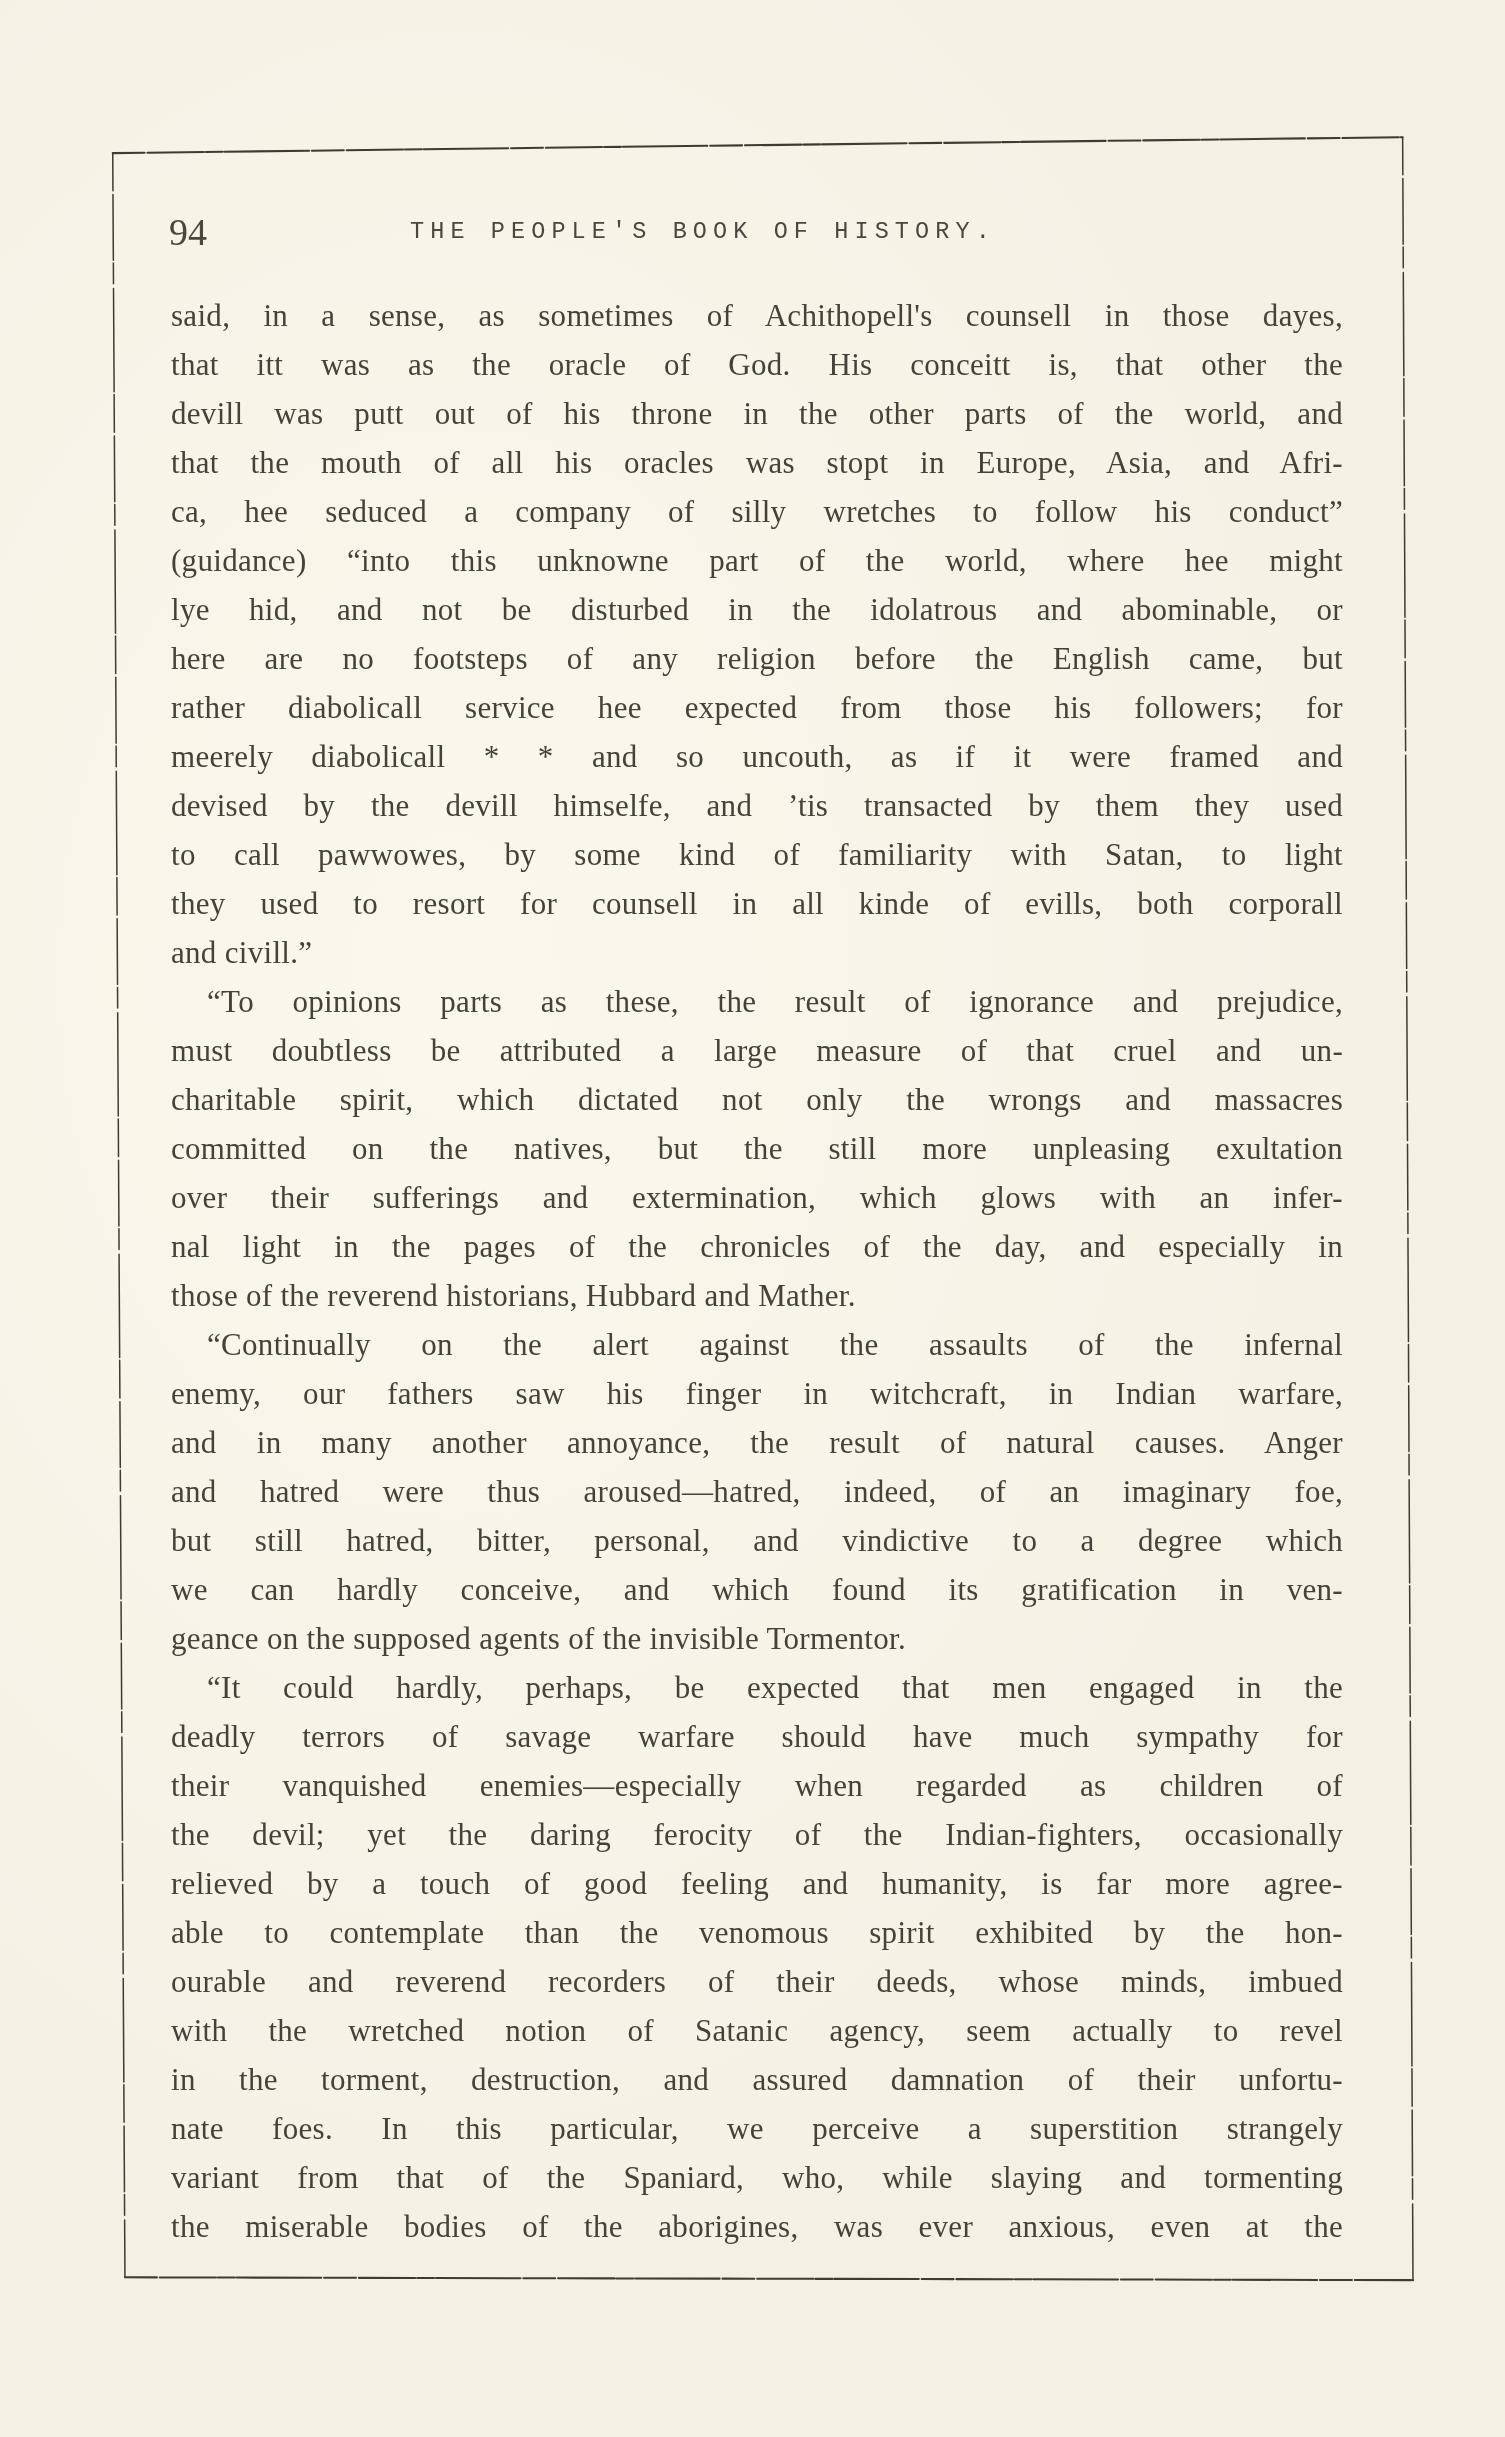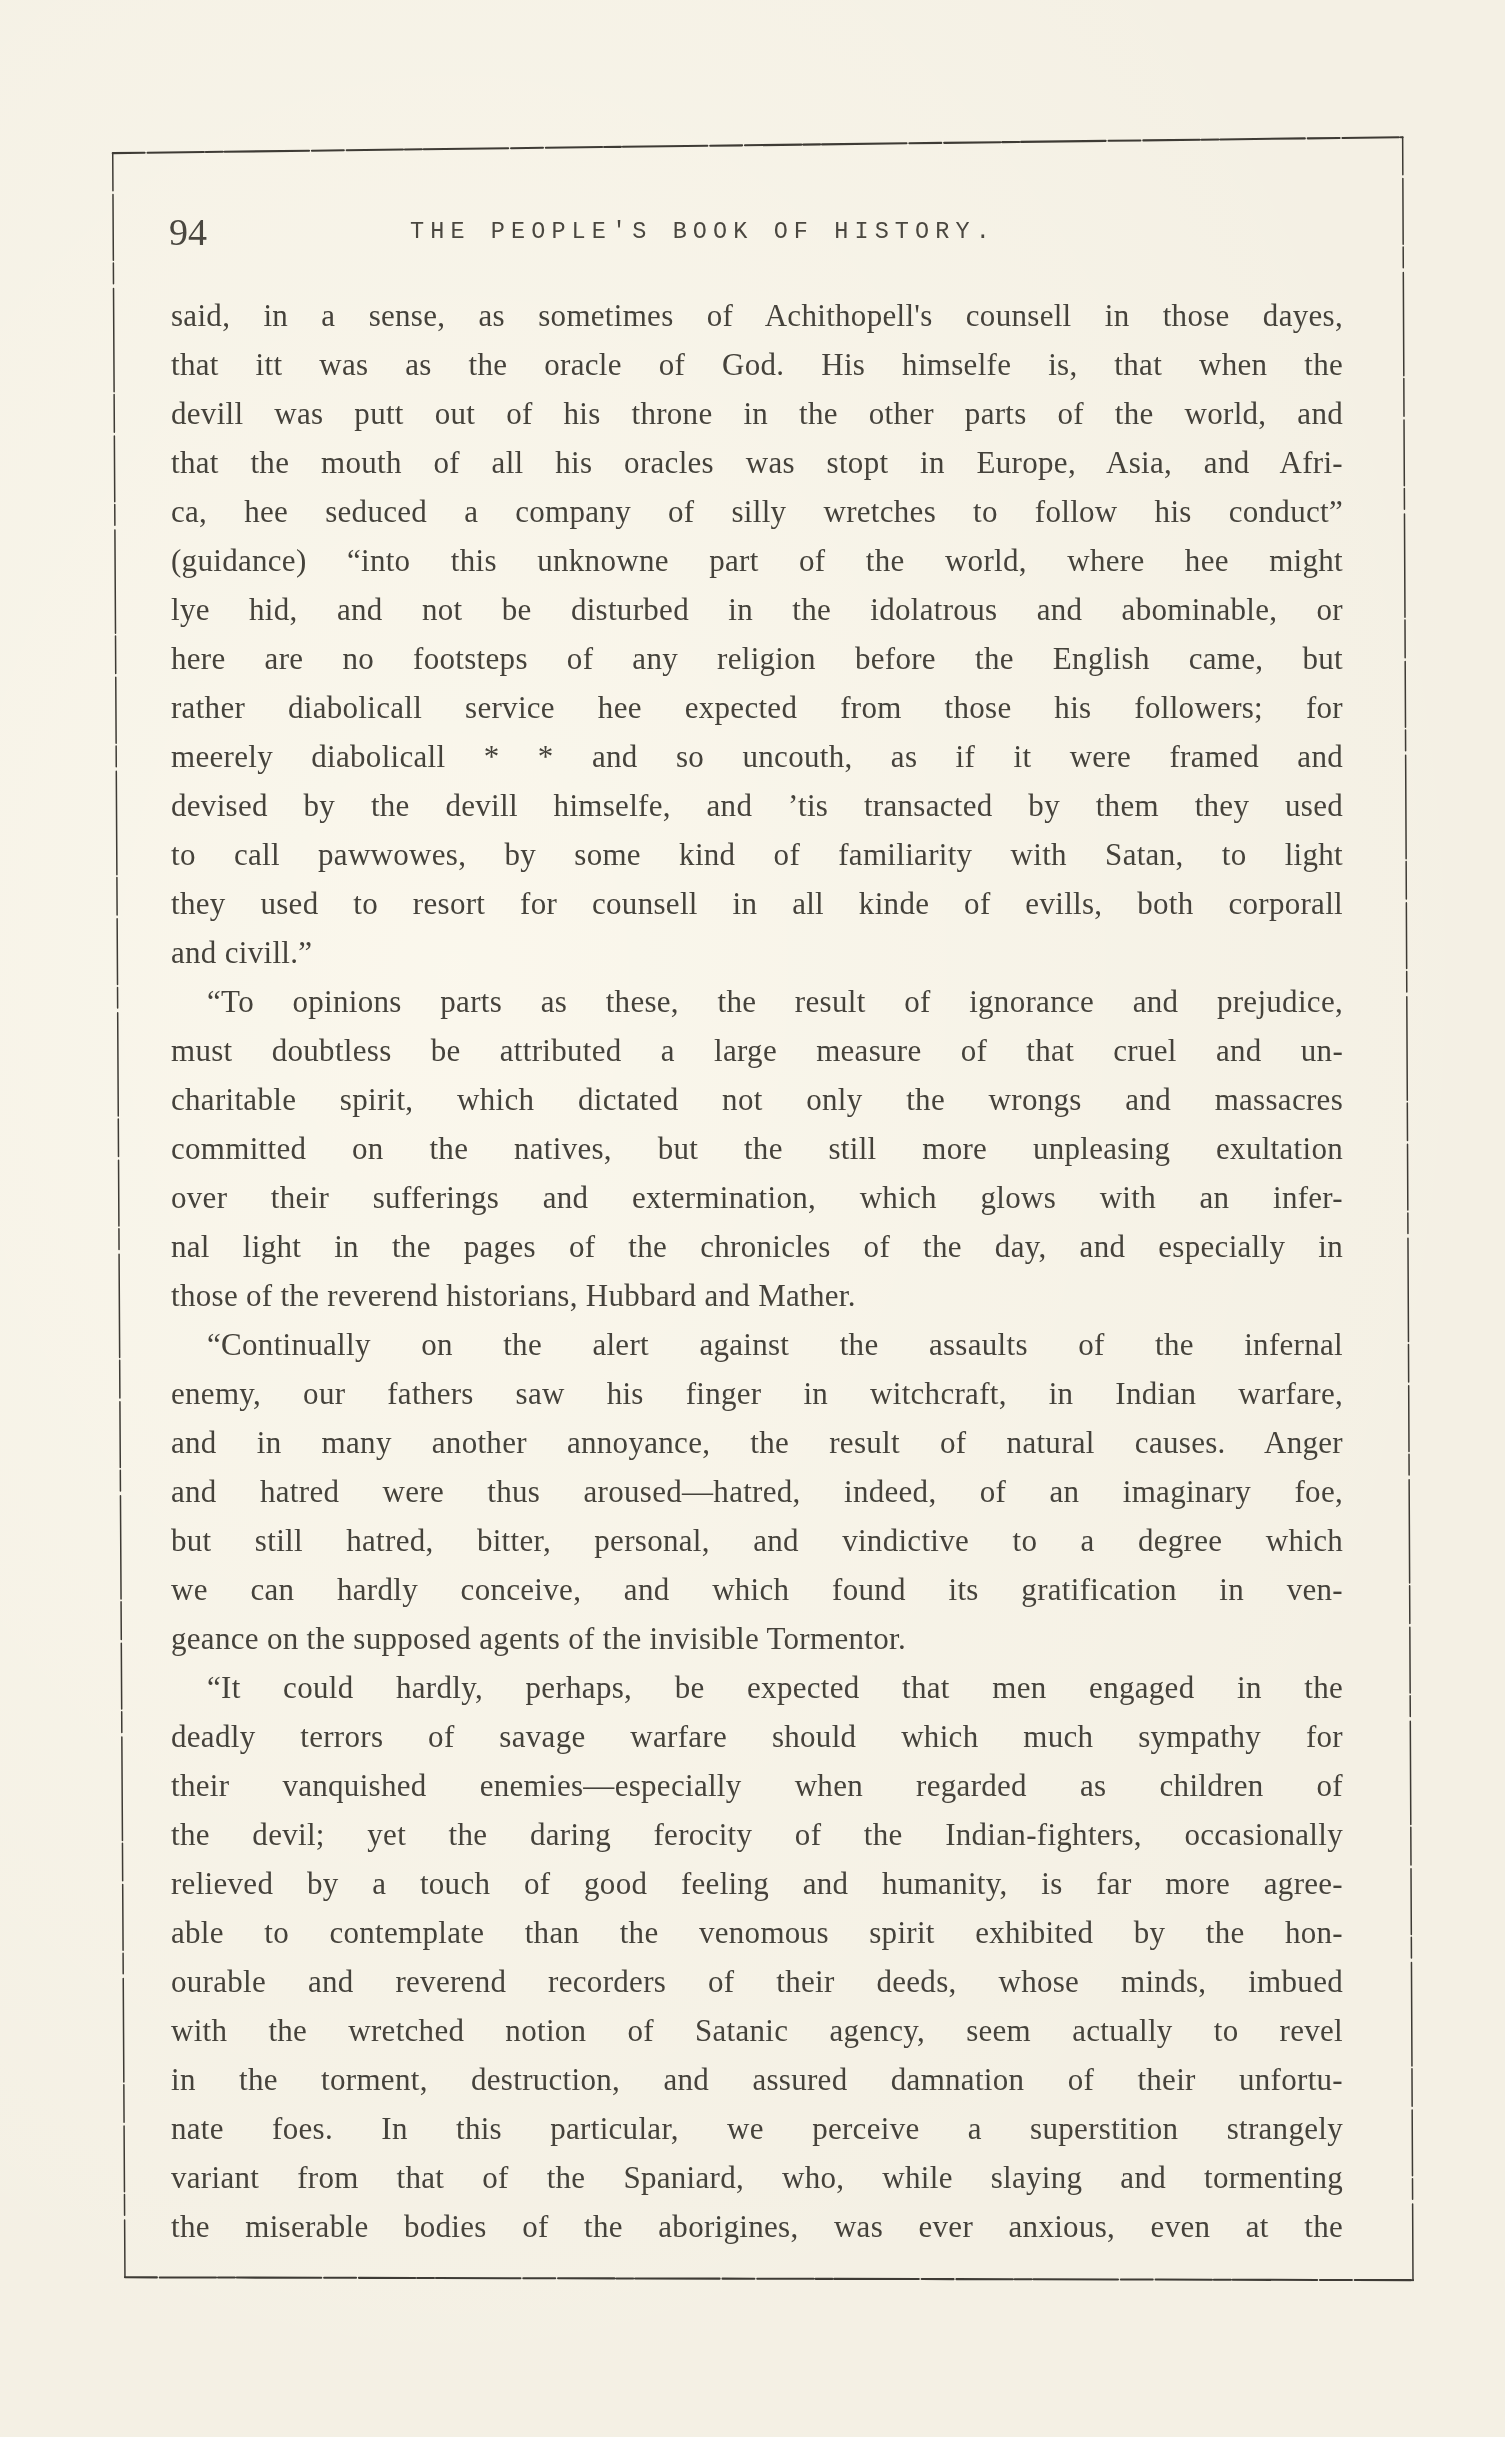--- a/index.html
+++ b/index.html
@@ -99,21 +99,21 @@
     </g>
   </svg>
 
   <div class="running-head">
     <span class="page-number">94</span>
     <span class="book-title">THE PEOPLE'S BOOK OF HISTORY.</span>
   </div>
 
   <div class="body-text" id="body-text">
       <span class="line">said, in a sense, as sometimes of Achithopell's counsell in those dayes,</span>
-      <span class="line">that itt was as the oracle of God.  His himselfe is, that when the</span>
+      <span class="line">that itt was as the oracle of God.  His conceitt is, that other the</span>
       <span class="line">devill was putt out of his throne in the other parts of the world, and</span>
       <span class="line">that the mouth of all his oracles was stopt in Europe, Asia, and Afri-</span>
       <span class="line">ca, hee seduced a company of silly wretches to follow his conduct”</span>
       <span class="line">(guidance) “into this unknowne part of the world, where hee might</span>
       <span class="line">lye hid, and not be disturbed in the idolatrous and abominable, or</span>
       <span class="line">here are no footsteps of any religion before the English came, but</span>
       <span class="line">rather diabolicall service hee expected from those his followers;  for</span>
       <span class="line">meerely diabolicall  *  *  and so uncouth, as if it were framed and</span>
       <span class="line">devised by the devill himselfe, and ’tis transacted by them they used</span>
       <span class="line">to call pawwowes, by some kind of familiarity with Satan, to light</span>
@@ -127,21 +127,21 @@
       <span class="line">nal light in the pages of the chronicles of the day, and especially in</span>
       <span class="line last">those of the reverend historians, Hubbard and Mather.</span>
       <span class="line indent">“Continually on the alert against the assaults of the infernal</span>
       <span class="line">enemy, our fathers saw his finger in witchcraft, in Indian warfare,</span>
       <span class="line">and in many another annoyance, the result of natural causes.  Anger</span>
       <span class="line">and hatred were thus aroused—hatred, indeed, of an imaginary foe,</span>
       <span class="line">but still hatred, bitter, personal, and vindictive to a degree which</span>
       <span class="line">we can hardly conceive, and which found its gratification in ven-</span>
       <span class="line last">geance on the supposed agents of the invisible Tormentor.</span>
       <span class="line indent">“It could hardly, perhaps, be expected that men engaged in the</span>
-      <span class="line">deadly terrors of savage warfare should which much sympathy for</span>
+      <span class="line">deadly terrors of savage warfare should have much sympathy for</span>
       <span class="line">their vanquished enemies—especially when regarded as children of</span>
       <span class="line">the devil;  yet the daring ferocity of the Indian-fighters, occasionally</span>
       <span class="line">relieved by a touch of good feeling and humanity, is far more agree-</span>
       <span class="line">able to contemplate than the venomous spirit exhibited by the hon-</span>
       <span class="line">ourable and reverend recorders of their deeds, whose minds, imbued</span>
       <span class="line">with the wretched notion of Satanic agency, seem actually to revel</span>
       <span class="line">in the torment, destruction, and assured damnation of their unfortu-</span>
       <span class="line">nate foes.  In this particular, we perceive a superstition strangely</span>
       <span class="line">variant from that of the Spaniard, who, while slaying and tormenting</span>
       <span class="line">the miserable bodies of the aborigines, was ever anxious, even at the</span>

